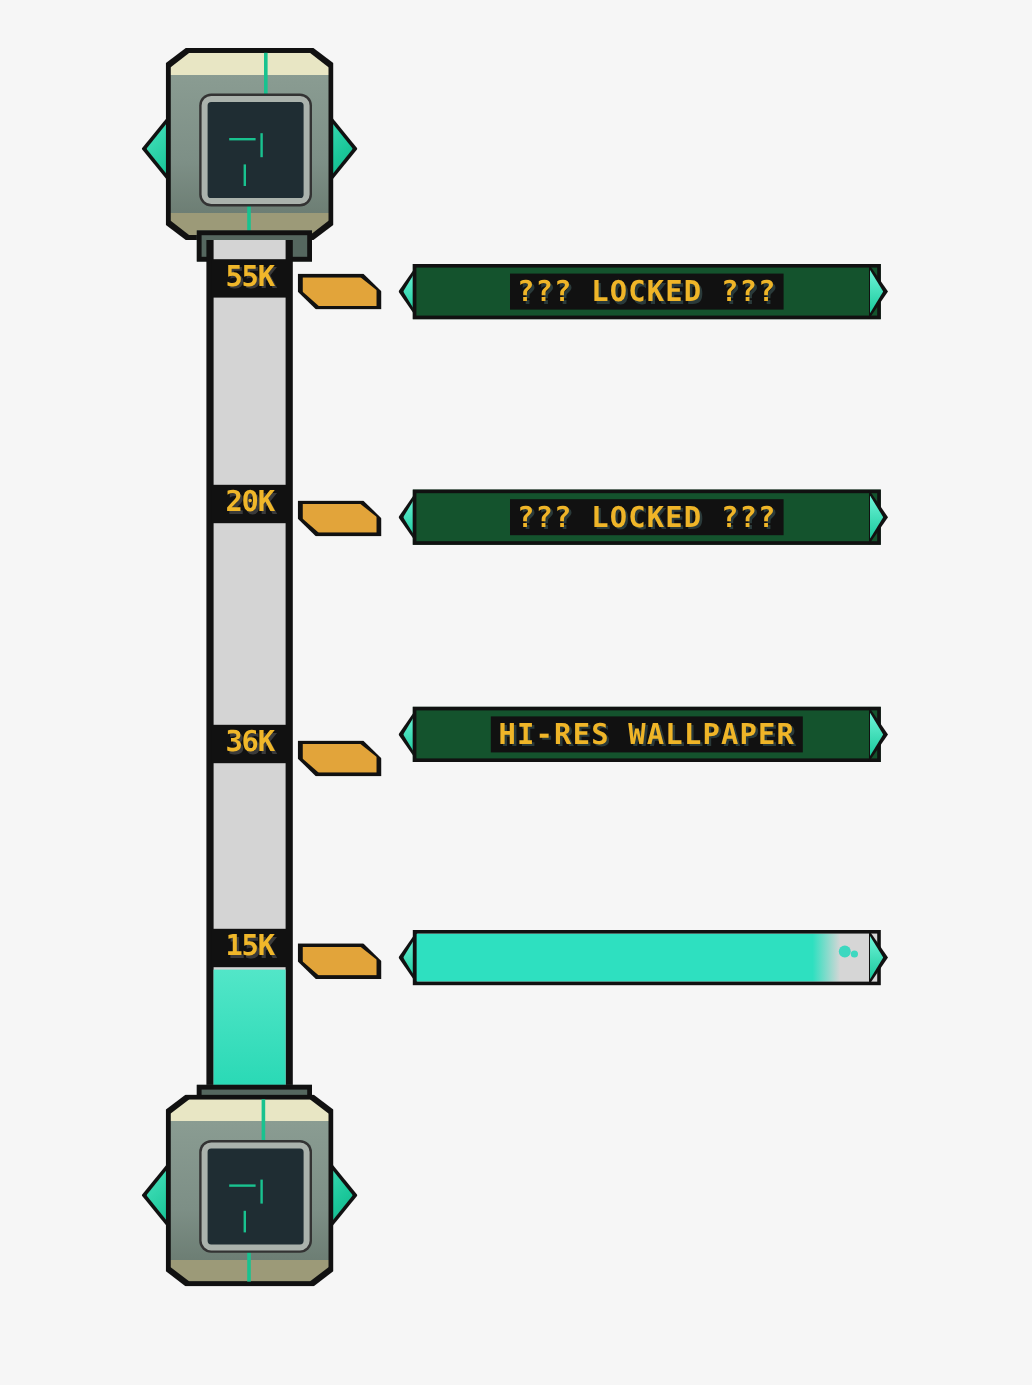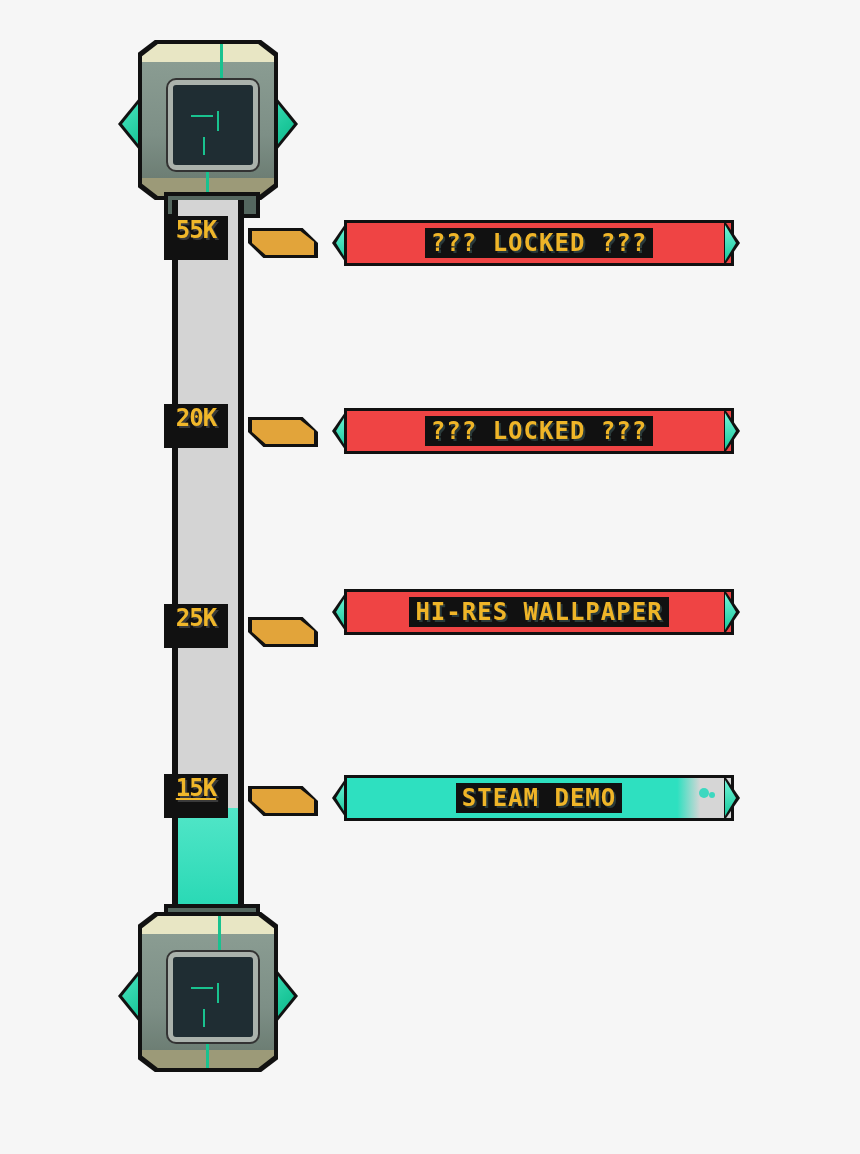--- a/index.html
+++ b/index.html
@@ -18,33 +18,33 @@
   .cap .screen { position:absolute; left:48px; top:40px; width:80px; height:80px; background:#1f2d33; border:5px solid #aab2ac; border-radius:8px; box-shadow:0 0 0 2px #333; }
   .cap .trace { position:absolute; background:#19c28f; }
   .cap .neck { position:absolute; left:44px; width:88px; height:18px; background:#55675f; border:4px solid #111; }
 
   
   .tube { position:absolute; left:172px; top:200px; width:72px; height:712px; background:#111; }
   .tube .inner { position:absolute; left:6px; top:0; width:60px; height:100%; background:#d4d4d4; }
   .tube .fill { position:absolute; left:6px; bottom:0; width:60px; height:104px; background:linear-gradient(180deg,#52e6c8,#27d8b4); }
 
   
-  .ms-label { position:absolute; left:164px; width:64px; height:44px; background:#111; color:#f0b72a; font-weight:bold; font-size:24px; line-height:28px; text-align:center; letter-spacing:-1px; text-shadow:2px 2px 0 #3a3a3a; font-family:"DejaVu Sans Mono", monospace; }
+  .ms-label { position:absolute; left:176px; width:64px; height:32px; background:#111; color:#f0b72a; font-weight:bold; font-size:24px; line-height:28px; text-align:center; letter-spacing:-1px; text-shadow:2px 2px 0 #3a3a3a; font-family:"DejaVu Sans Mono", monospace; }
   .arrow { position:absolute; left:248px; width:70px; height:30px; background:#111; clip-path:polygon(0 0,78% 0,100% 50%,100% 100%,22% 100%,0 50%); }
   .arrow::after { content:""; position:absolute; left:4px; top:3px; width:62px; height:24px; background:#e2a43a; clip-path:polygon(0 0,78% 0,100% 45%,100% 100%,22% 100%,0 50%); }
 
   
   .bar { position:absolute; left:332px; width:408px; height:46px; }
   .bar .tipl, .bar .tipr { position:absolute; top:0; width:16px; height:46px; background:#111; }
   .bar .tipl { left:0; clip-path:polygon(100% 0,0 50%,100% 100%); }
   .bar .tipr { right:0; clip-path:polygon(0 0,100% 50%,0 100%); }
   .bar .tipl::after, .bar .tipr::after { content:""; position:absolute; top:5px; width:11px; height:36px; background:linear-gradient(180deg,#6ff4d8,#19c99c); }
   .bar .tipl::after { left:4px; clip-path:polygon(100% 0,0 50%,100% 100%); }
   .bar .tipr::after { left:1px; clip-path:polygon(0 0,100% 50%,0 100%); }
-  .bar .body { position:absolute; left:12px; top:0; width:384px; height:40px; background:#ef4444; border:3px solid #111; display:flex; align-items:center; justify-content:center; }
+  .bar .body { position:absolute; left:12px; top:0; width:384px; height:40px; background:#14532d; border:3px solid #111; display:flex; align-items:center; justify-content:center; }
   .bar.active .body { background:linear-gradient(90deg,#2ee0c0 0 86%,#d6d6d6 92%); }
   .bar .txt { background:#111; color:#efb528; font-weight:bold; font-size:24px; line-height:30px; padding:0 6px; letter-spacing:1px; text-shadow:2px 2px 0 #2a3a3a; font-family:"DejaVu Sans Mono", monospace; }
   .dot { position:absolute; border-radius:50%; background:#3dd8c0; }
 </style>
 </head>
 <body>
 
 <div class="cap" style="left:120px; top:40px;">
   <div class="gemwrap l"></div>
   <div class="gem l" style="left:2px;"></div>
@@ -80,36 +80,35 @@
 <div class="ms-label" style="top:404px;">20K</div>
 <div class="arrow" style="top:417px;"></div>
 <div class="bar" style="top:408px;">
   <div class="tipl"></div>
   <div class="body">
       <span class="txt">??? LOCKED ???</span>
     </div>
   <div class="tipr"></div>
 </div>
 
-<div class="ms-label" style="top:604px;">25K</div>
+<div class="ms-label" style="top:604px;">36K</div>
 <div class="arrow" style="top:617px;"></div>
 <div class="bar" style="top:589px;">
   <div class="tipl"></div>
   <div class="body">
       <span class="txt">HI-RES WALLPAPER</span>
     </div>
   <div class="tipr"></div>
 </div>
 
-<div class="ms-label" style="top:774px;text-decoration:underline;">15K</div>
+<div class="ms-label" style="top:774px;">15K</div>
 <div class="arrow" style="top:786px;"></div>
 <div class="bar active" style="top:775px;">
   <div class="tipl"></div>
   <div class="body">
-    <span class="txt">STEAM DEMO</span>
     <div class="dot" style="left:352px; top:10px; width:10px; height:10px;"></div>
     <div class="dot" style="left:362px; top:14px; width:6px; height:6px;"></div>
   </div>
   <div class="tipr"></div>
 </div>
 
 <div class="cap" style="left:120px; top:904px;">
   <div class="neck" style="top:0px;"></div>
   <div class="gemwrap l" style="top:38px;"></div>
   <div class="gem l" style="left:2px; top:42px;"></div>

